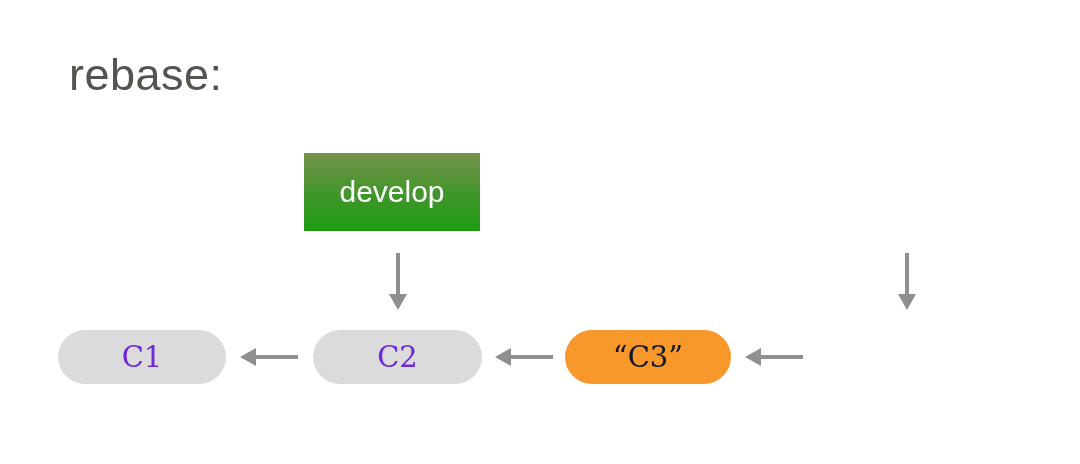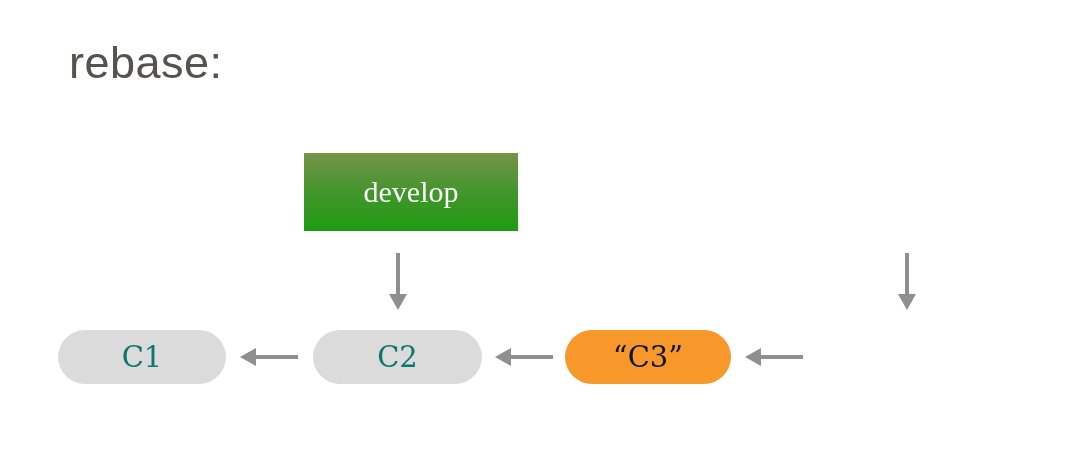--- a/index.html
+++ b/index.html
@@ -11,36 +11,36 @@
   .canvas {
     position: relative;
     width: 1080px;
     height: 464px;
     background: #ffffff;
     overflow: hidden;
   }
   .title {
     position: absolute;
     left: 69px;
-    top: 38px;
+    top: 50px;
     font-size: 45px;
     line-height: 1.1;
     letter-spacing: 0.5px;
     color: #56534e;
     font-family: "Liberation Sans", sans-serif;
   }
   .branch {
     position: absolute;
     top: 153px;
-    width: 214px;
+    width: 176px;
     height: 78px;
     display: flex;
     align-items: center;
     justify-content: center;
-    font-family: Liberation Serif, serif;
+    font-family: Liberation Sans, sans-serif;
     font-size: 30px;
     color: #ffffff;
   }
   .branch.green {
     left: 304px;
     background: linear-gradient(180deg, #75934a 0%, #3e9629 55%, #1e9c12 100%);
   }
   .branch.orange {
     left: 814px;
     background: #f8982b;
@@ -51,21 +51,21 @@
     height: 54px;
     border-radius: 27px;
     display: flex;
     align-items: center;
     justify-content: center;
     font-family: "DejaVu Serif", serif;
     font-size: 29px;
   }
   .commit.gray {
     background: #dbdbdb;
-    color: #0f766e;
+    color: #6d28d9;
   }
   .commit.orange {
     background: #f8982b;
     color: #0f172a;
   }
   .commit.c1 { left: 58px;  width: 168px; }
   .commit.c2 { left: 313px; width: 169px; }
   .commit.c3 { left: 565px; width: 166px; }
   .commit.c4 { left: 822px; width: 168px; }
 

